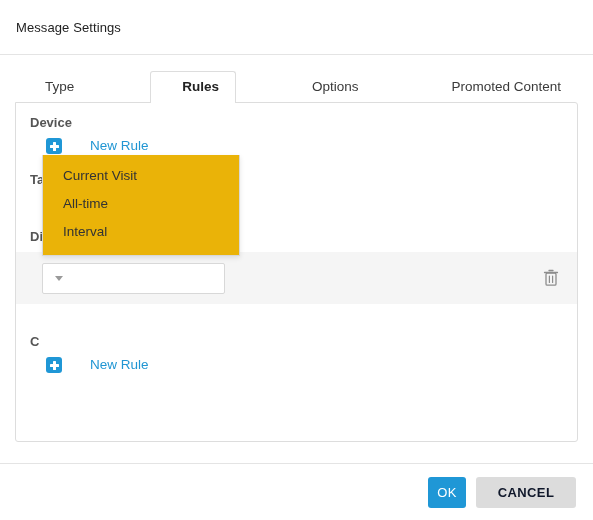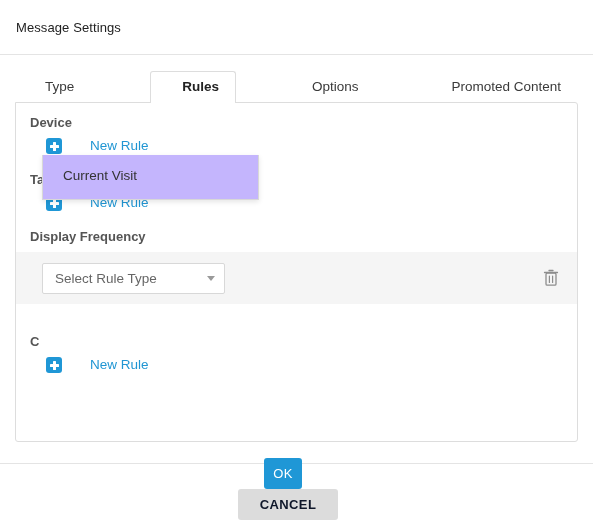--- a/index.html
+++ b/index.html
@@ -168,22 +168,22 @@
     height: 18px;
     position: relative;
     cursor: pointer;
   }
 
   
   .dropdown-menu {
     position: absolute;
     left: 26px;
     top: 52px;
-    width: 217px;
-    background: #c4b5fd;
+    width: 198px;
+    background: #eab308;
     border: 1px solid #d8d8d8;
     border-top: none;
     box-shadow: 0 2px 5px rgba(0,0,0,.10);
     z-index: 10;
     padding: 7px 0 9px 0;
     box-sizing: border-box;
   }
   .dropdown-item {
     font-size: 13.5px;
     color: #333333;
@@ -204,21 +204,20 @@
   .footer {
     position: absolute;
     left: 0; right: 0;
     top: 464px;
     height: 56px;
     display: flex;
     align-items: center;
     justify-content: flex-end;
     padding-right: 17px;
     box-sizing: border-box;
-    flex-direction: column;
   }
   .btn {
     font-size: 13px;
     border: none;
     border-radius: 3px;
     padding: 8px 0;
     cursor: pointer;
     font-family: "Liberation Sans", sans-serif;
     letter-spacing: .4px;
   }
@@ -262,40 +261,41 @@
   <div class="section-label">Target Pages</div>
   <div class="new-rule">
     <span class="plus-icon"></span>
     <span class="new-rule-label">New Rule</span>
   </div>
 
   <div class="section-label">Display Frequency</div>
 
   <div class="rule-row">
     <div class="select-box">
-      <span class="select-value">Select Rule Type</span>
       <span class="caret"></span>
     </div>
     <span class="trash-icon">
       <svg width="16" height="18" viewBox="0 0 16 18" aria-hidden="true">
         <path d="M6 1.5h4M1.5 3.5h13" stroke="#8d8d8d" stroke-width="1.3" fill="none" stroke-linecap="round"></path>
         <rect x="3" y="4.2" width="10" height="12" rx="1.2" stroke="#8d8d8d" stroke-width="1.3" fill="none"></rect>
         <path d="M6.4 7v6.5M9.6 7v6.5" stroke="#8d8d8d" stroke-width="1.2" fill="none" stroke-linecap="round"></path>
       </svg>
     </span>
   </div>
 
   <div class="section-label" style="margin-top:24px">C</div>
   <div class="new-rule">
     <span class="plus-icon"></span>
     <span class="new-rule-label">New Rule</span>
   </div>
 
   <div class="dropdown-menu">
     <div class="dropdown-item">Current Visit</div>
+    <div class="dropdown-item">All-time</div>
+    <div class="dropdown-item">Interval</div>
   </div>
 </div>
 
 <div class="footer-divider"></div>
 <div class="footer">
   <button class="btn btn-ok">OK</button>
   <button class="btn btn-cancel">CANCEL</button>
 </div>
 
 </body></html>

